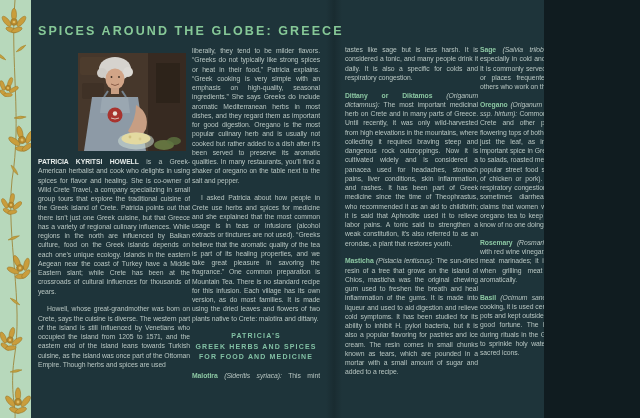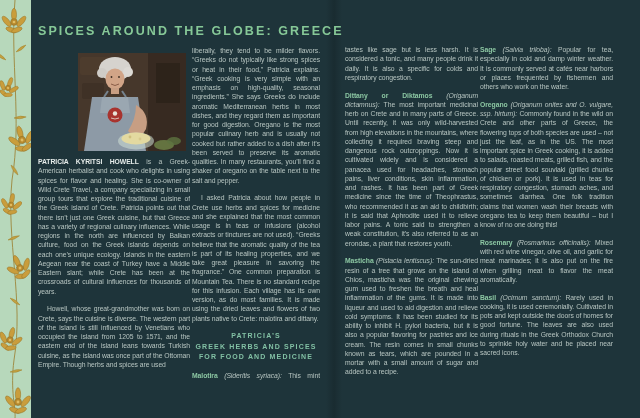--- a/index.html
+++ b/index.html
@@ -1,17 +1,17 @@
 <!DOCTYPE html>
 <html><head>
 <meta charset="utf-8">
 <style>
   html,body { margin:0; padding:0; background:#101c20; }
   .spread {
-    position:relative; width:640px; height:418px; overflow:hidden;
+    position:relative; width:544px; height:418px; overflow:hidden;
     background:#1e343a;
     font-family:"Liberation Sans", sans-serif;
   }
   .strip { position:absolute; left:0; top:0; width:31px; height:418px; }
   .gutter {
     position:absolute; left:326px; top:0; width:16px; height:418px;
     background:linear-gradient(90deg, rgba(0,0,0,0), rgba(0,0,0,0.16) 50%, rgba(0,0,0,0));
     pointer-events:none;
   }
   .title {

